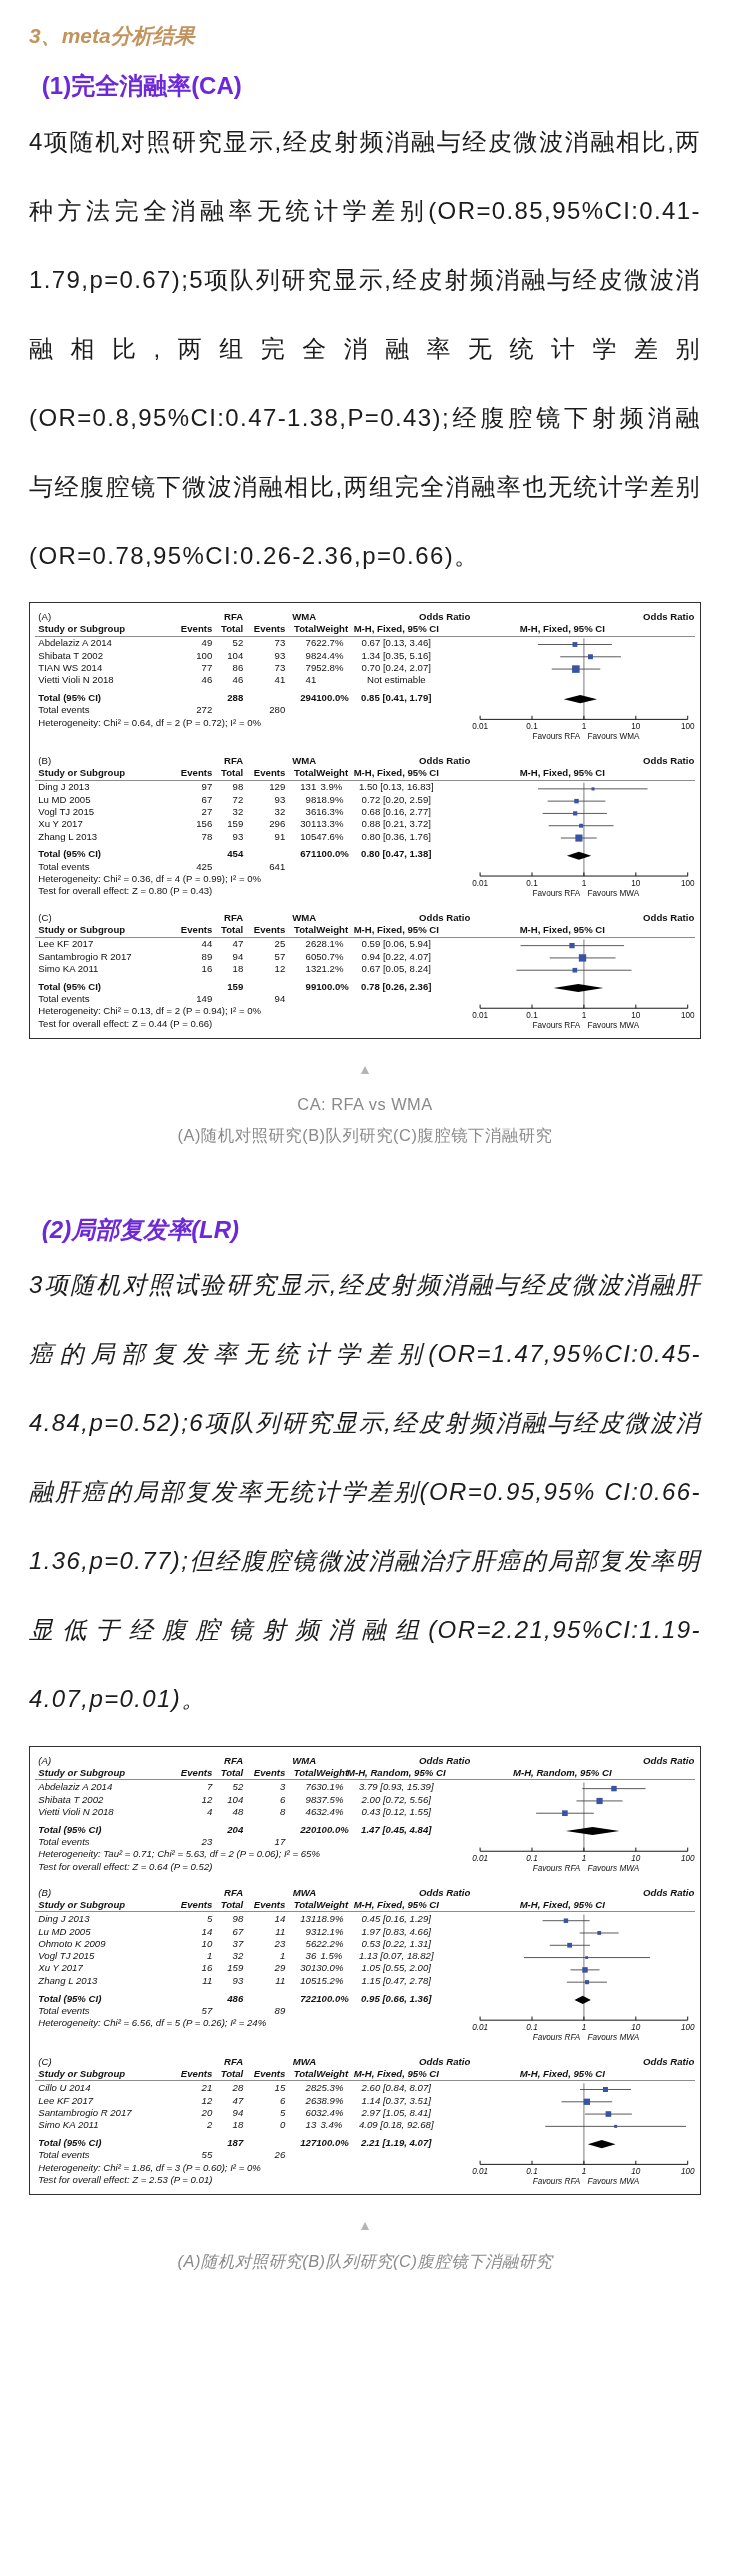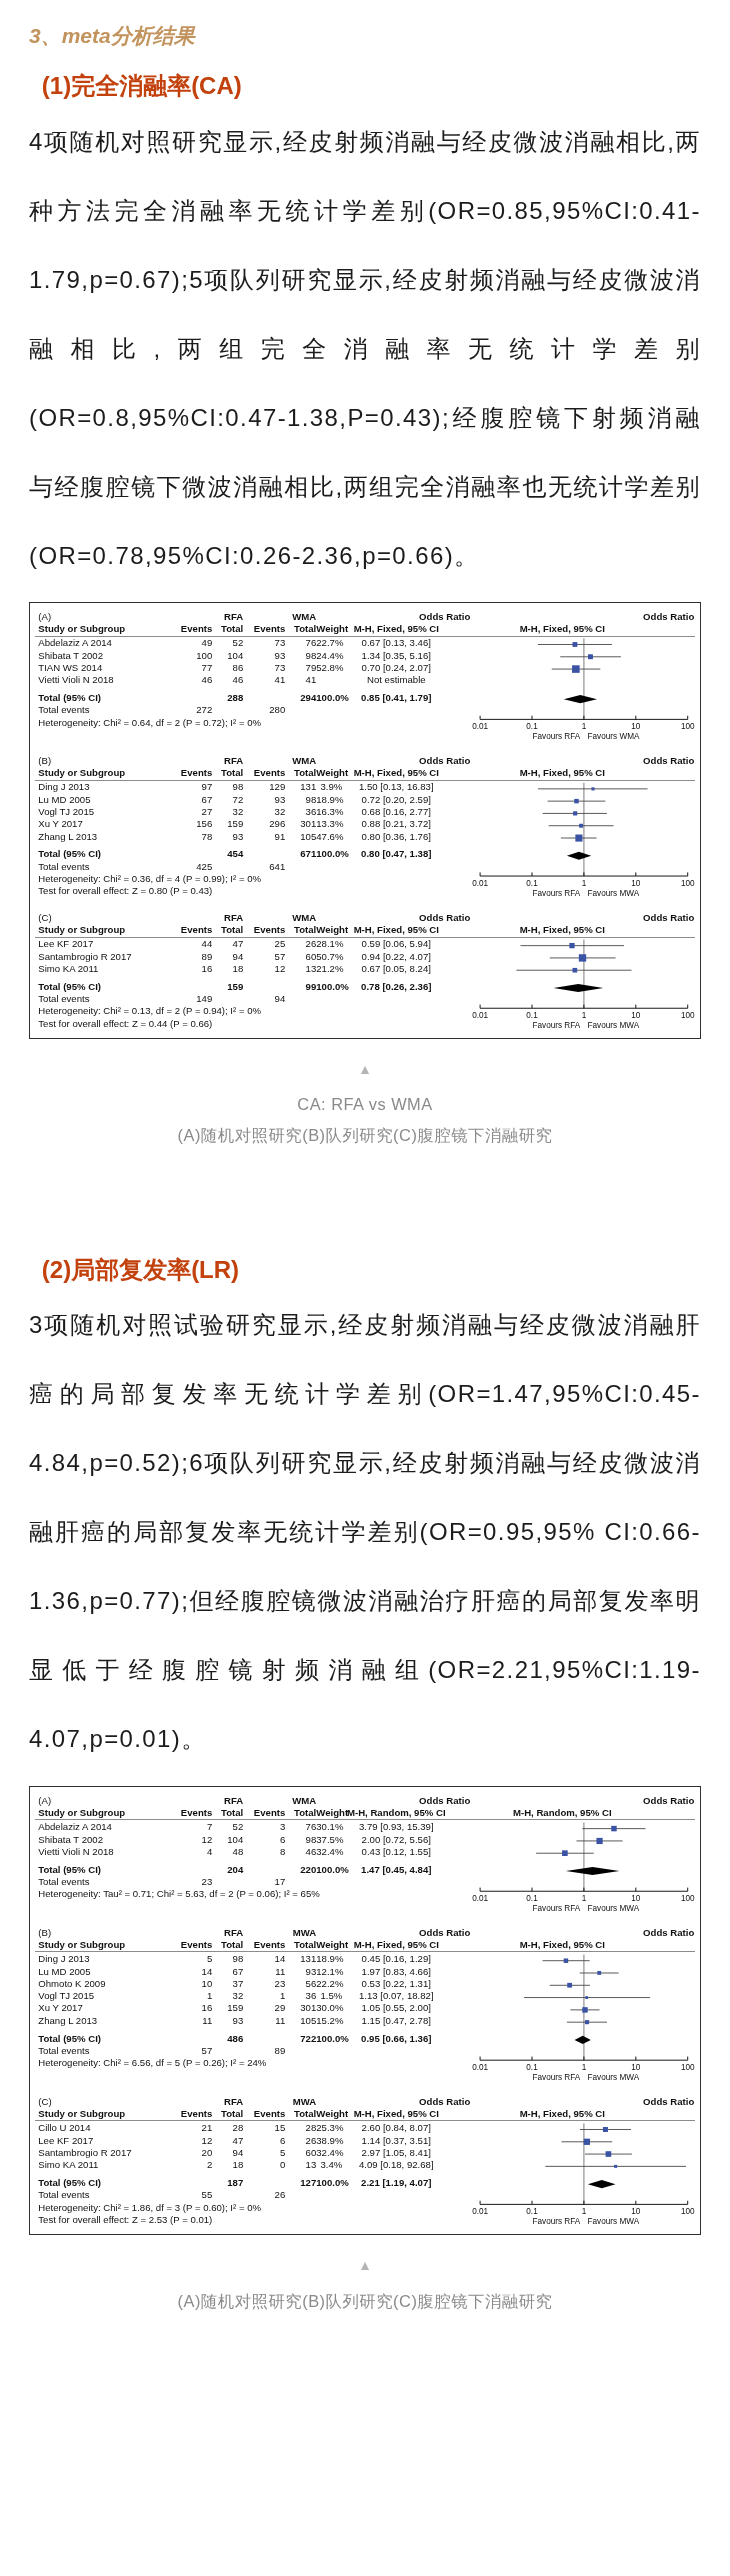--- a/index.html
+++ b/index.html
@@ -1,22 +1,22 @@
 <!DOCTYPE html>
 <html style="font-size:14.6px"><head>
 <meta charset="utf-8">
 <style>
   html,body{margin:0;padding:0;background:#ffffff;}
   body{width:730px;font-family:"Liberation Sans","DejaVu Sans",sans-serif;color:#1c1c1c;}
   .page{width:672px;margin:0 auto;padding:14.6px 0 64px;}
   h2.title{font-size:21px;line-height:1.3;color:#c2935d;font-weight:700;margin:7.3px 0 22px;font-style:italic;}
-  h3.sub{font-size:24px;line-height:1.25;color:#c2410c;font-weight:700;margin:0 0 0 12.8px;}
+  h3.sub{font-size:24px;line-height:1.25;color:#6d28d9;font-weight:700;margin:0 0 0 12.8px;}
   p.para{font-size:24px;color:#1c1c1c;line-height:69px;letter-spacing:1.4px;
          text-align:justify;margin:5.5px 0 12.8px;}
-  .section2{margin-top:108px;}
+  .section2{margin-top:68px;font-style:italic;}
   
   .figure{border:0.9px solid #2f2f2f;padding:7.3px 4.6px 5.5px;background:#fff;margin-top:12.8px;}
   .subplot{position:relative;margin-bottom:11px;font-size:9.6px;line-height:12.3px;color:#111;}
   .subplot:last-child{margin-bottom:0;}
   .frow{display:flex;height:12.3px;align-items:center;}
   .fh1{height:12.8px;}
   .fh2{height:12px;border-bottom:1.8px solid #8c8c8c;margin-bottom:0.9px;}
   .c{flex:0 0 auto;white-space:nowrap;}
   .cs{width:137px;text-align:left;padding-left:3.7px;}
   .ce1{width:37px;text-align:right;}
@@ -423,20 +423,21 @@
           <div class="frow">
             <div class="c cs">Total events</div>
             <div class="c ce1">23</div>
             <div class="c ct1"></div>
             <div class="c ce2">17</div>
             <div class="c ct2"></div>
             <div class="c cw"></div>
             <div class="c cor"></div>
           </div>
           <div class="frow wide">Heterogeneity: Tau² = 0.71; Chi² = 5.63, df = 2 (P = 0.06); I² = 65%</div>
+          <div class="frow wide">Test for overall effect: Z = 0.64 (P = 0.52)</div>
           <svg class="plot" width="224" height="121" viewBox="0 0 246 132.5" style="font-size:10.5px">
             <line x1="124" y1="30" x2="124" y2="105.5" stroke="#707070" stroke-width="1"></line>
             <line x1="122.20352806757431" y1="36.75" x2="191.6726013303943" y2="36.75" stroke="#4a4a4a" stroke-width="1"></line>
             <rect x="154.0" y="33.7" width="6.0" height="6.0" fill="#3a53a5"></rect>
             <line x1="115.8679522965823" y1="50.25" x2="166.4692631201773" y2="50.25" stroke="#4a4a4a" stroke-width="1"></line>
             <rect x="137.8" y="46.9" width="6.8" height="6.8" fill="#3a53a5"></rect>
             <line x1="71.5133310247146" y1="63.75" x2="134.84890679570663" y2="63.75" stroke="#4a4a4a" stroke-width="1"></line>
             <rect x="100.0" y="60.6" width="6.2" height="6.2" fill="#3a53a5"></rect>
             <polygon points="104.2,83.25 133.5,78.75 163.0,83.25 133.5,87.75" fill="#000000"></polygon>
             <line x1="10" y1="105.5" x2="238" y2="105.5" stroke="#000" stroke-width="1"></line>

